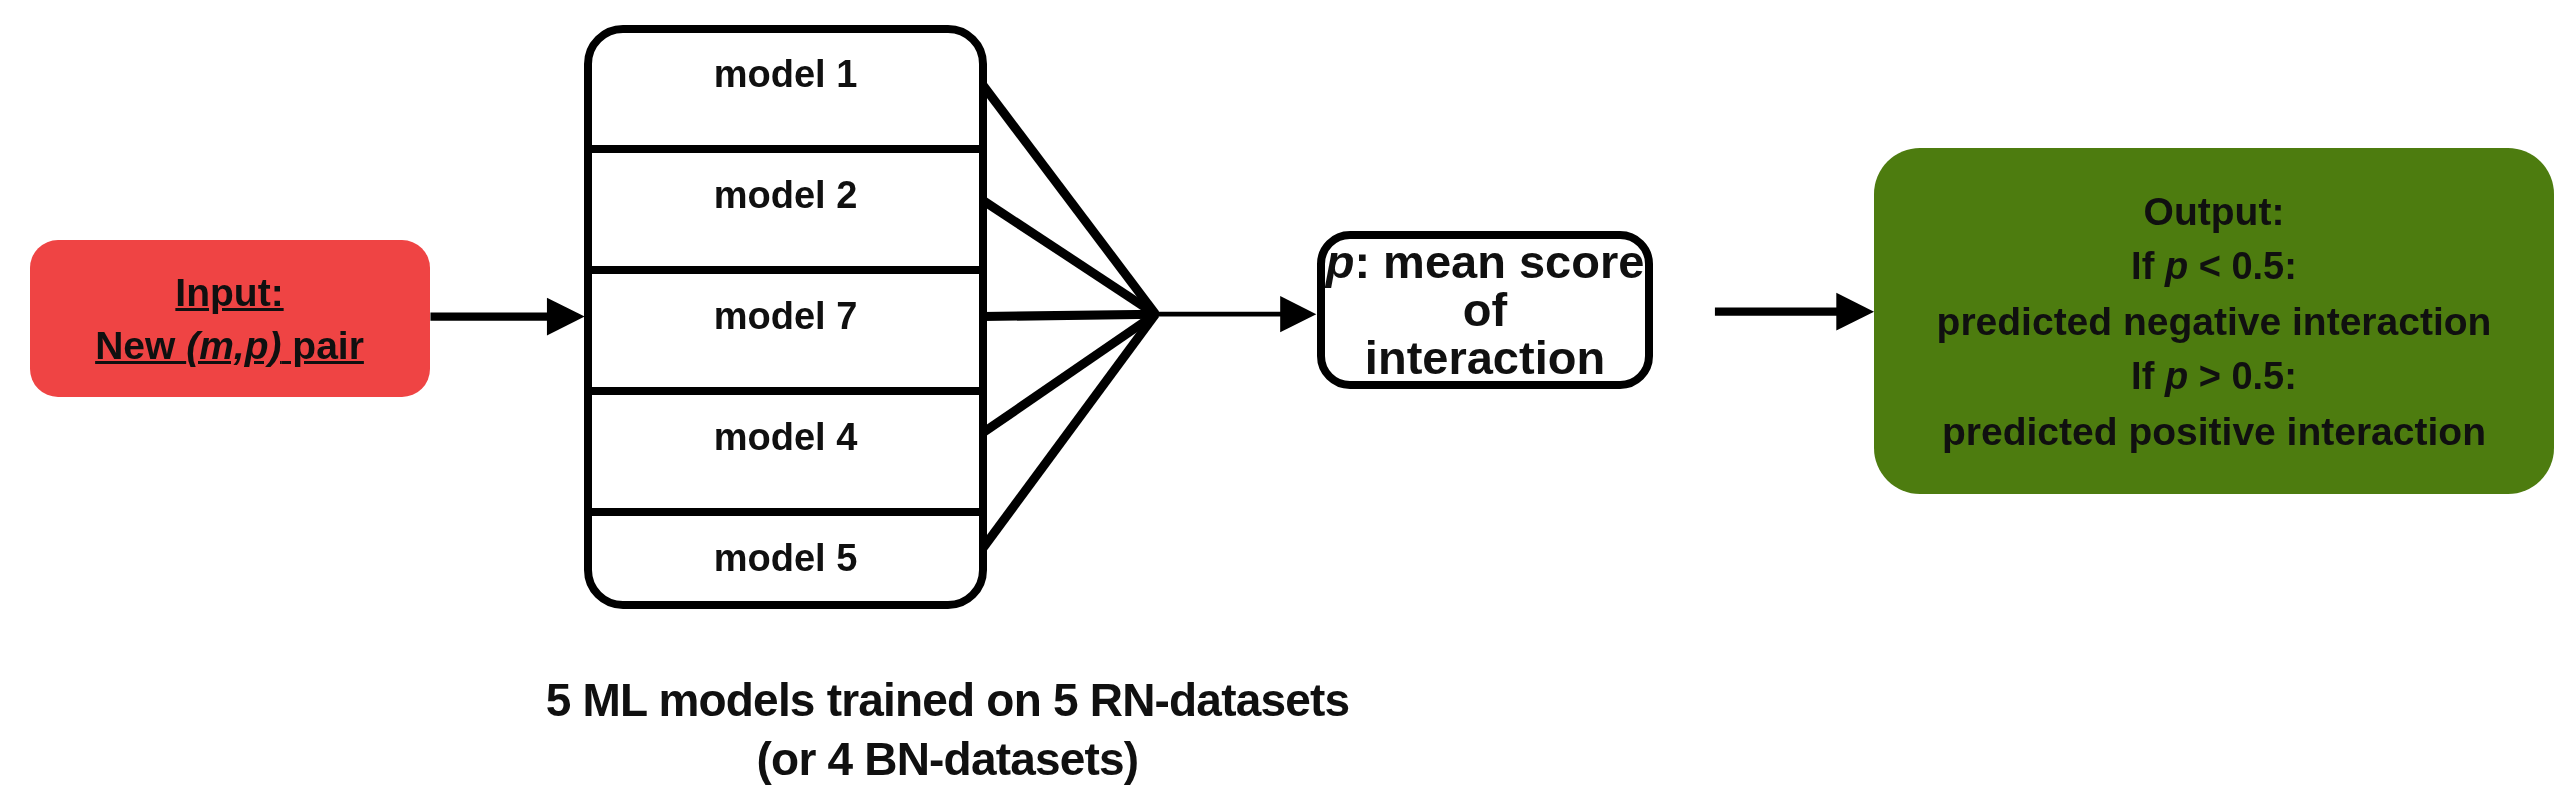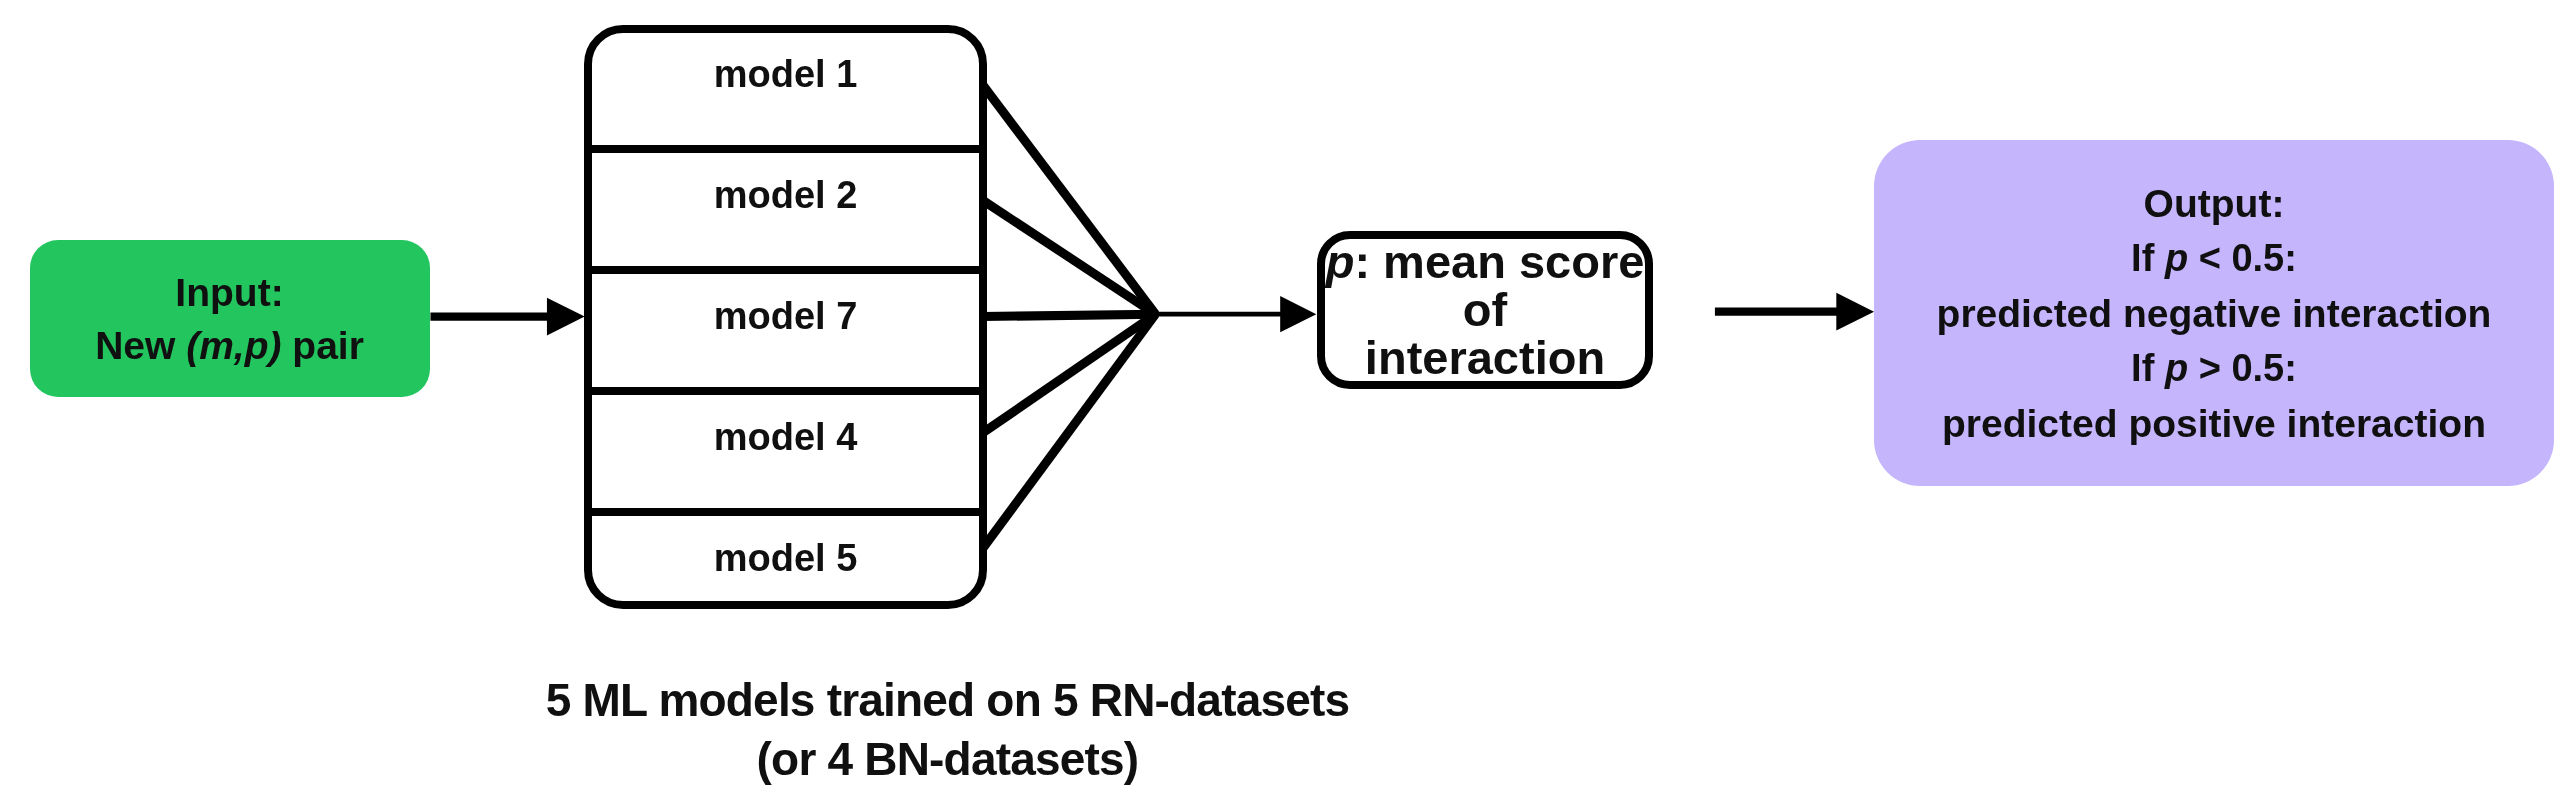--- a/index.html
+++ b/index.html
@@ -127,21 +127,21 @@
       <line x1="1408" y1="383" x2="1566" y2="383" stroke-width="6"></line>
       <polygon points="1604,383 1560,361 1560,405" stroke="none"></polygon>
     </g>
 
     <g stroke="#000000" fill="#000000">
       <line x1="2090" y1="380" x2="2245" y2="380" stroke-width="10"></line>
       <polygon points="2284,380 2238,357 2238,403" stroke="none"></polygon>
     </g>
   </svg>
 
-  <div class="box" id="input-box" style="background-color: #22c55e;">
+  <div class="box" id="input-box" style="background-color: #ef4444; text-decoration: underline;">
     <div>Input:</div>
     <div>
       <span>New </span><span class="bold-ital">(m,p)</span><span> pair</span>
     </div>
   </div>
 
   <div id="model-stack">
     <div class="model-row">
       <span>model 1</span>
     </div>
@@ -164,21 +164,21 @@
     <div>(or 4 BN-datasets)</div>
   </div>
 
   <div class="box" id="score-box" style="background-color: rgb(255, 255, 255);">
     <div>
       <span class="bold-ital">p</span><span>: mean score of</span>
     </div>
     <div>interaction</div>
   </div>
 
-  <div class="box" id="output-box" style="background-color: #c4b5fd;">
+  <div class="box" id="output-box" style="background-color: #4d7c0f; margin-top: 8px;">
     <div class="heavy">Output:</div>
     <div class="cond">
       <span>If </span><span class="ital">p</span><span> &lt; 0.5:</span>
     </div>
     <div class="heavy">predicted negative interaction</div>
     <div class="cond">
       <span>If </span><span class="ital">p</span><span> &gt; 0.5:</span>
     </div>
     <div class="heavy">predicted positive interaction</div>
   </div>

